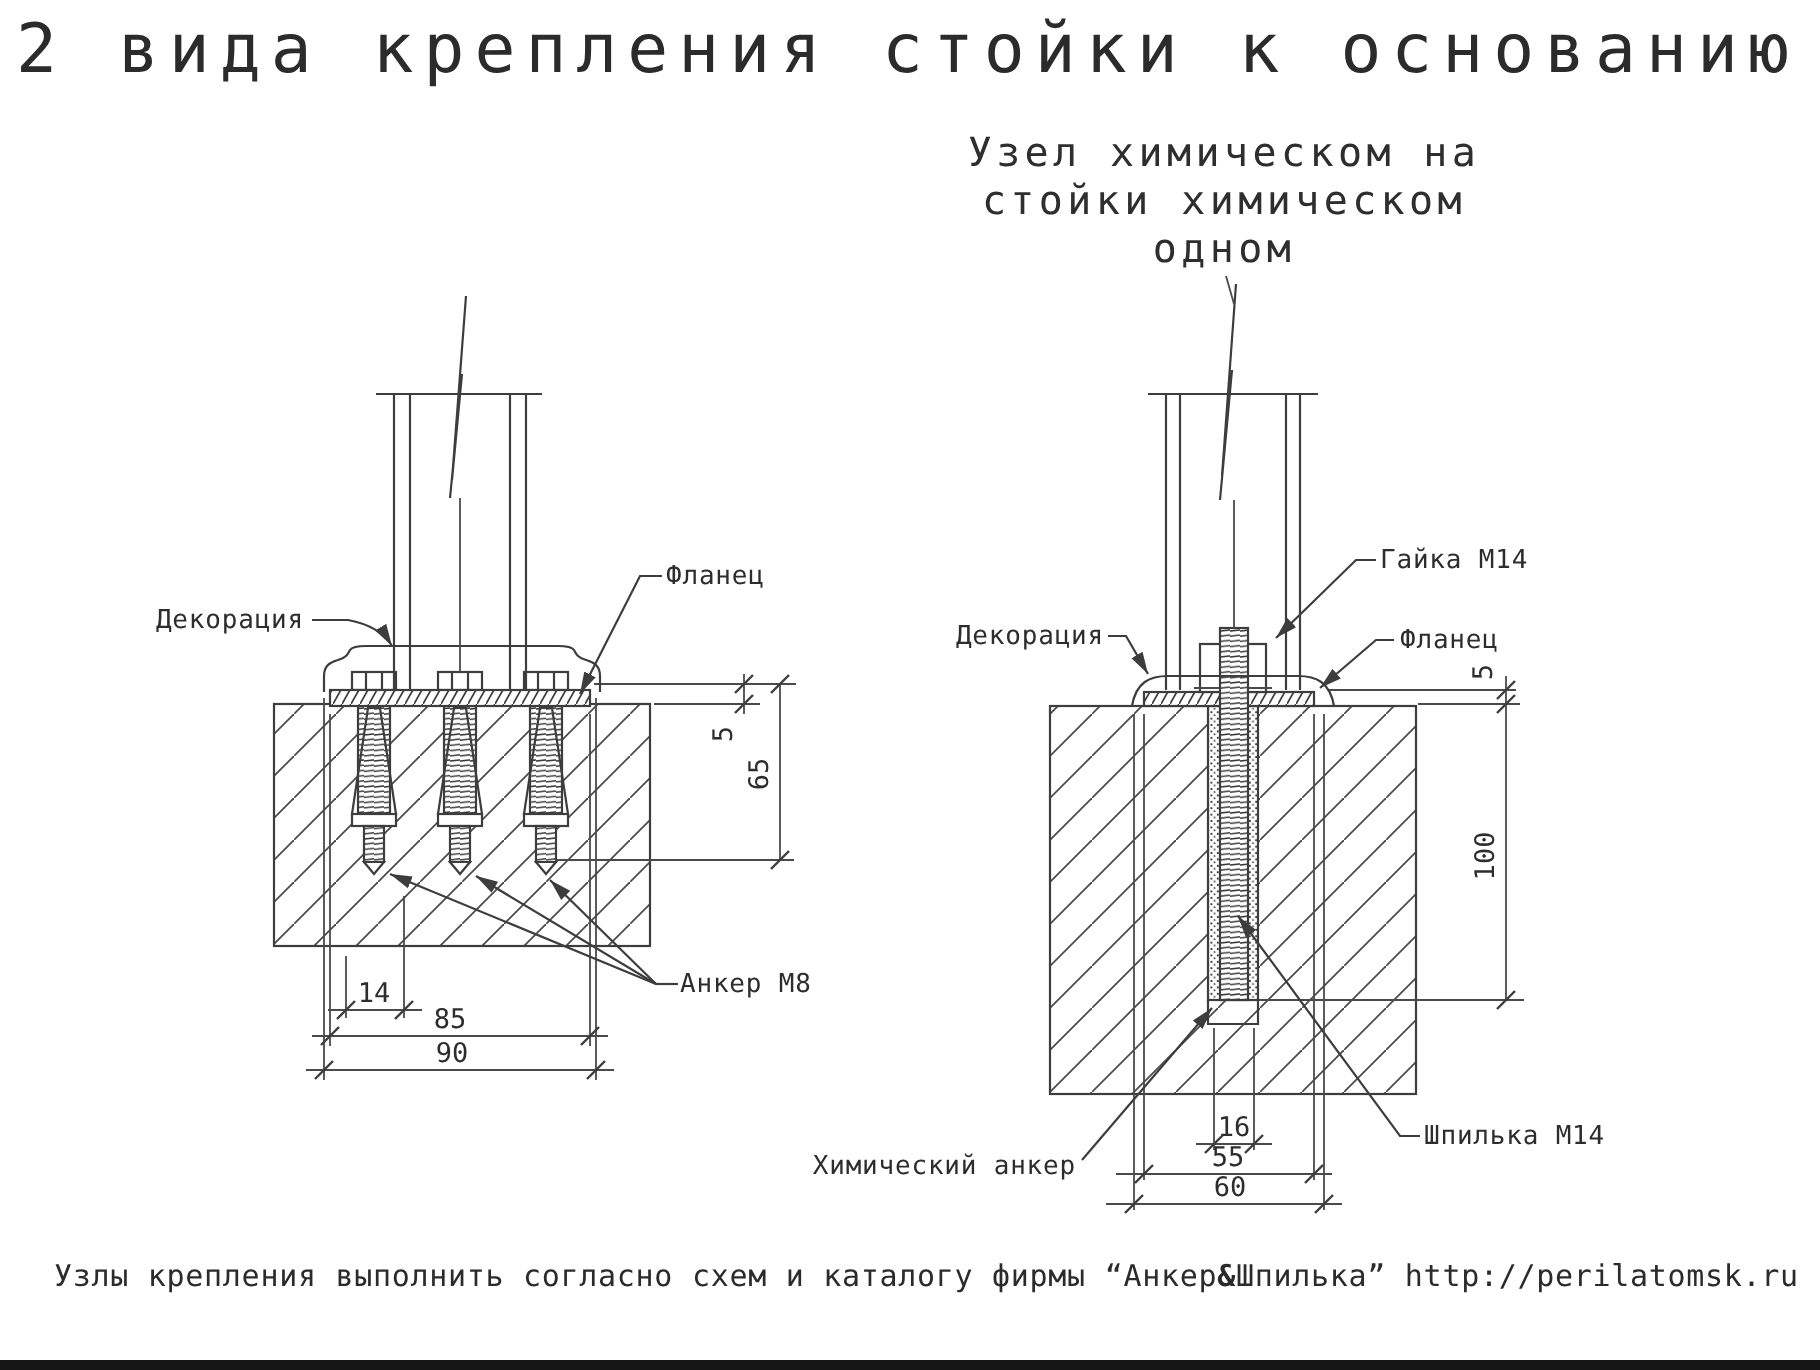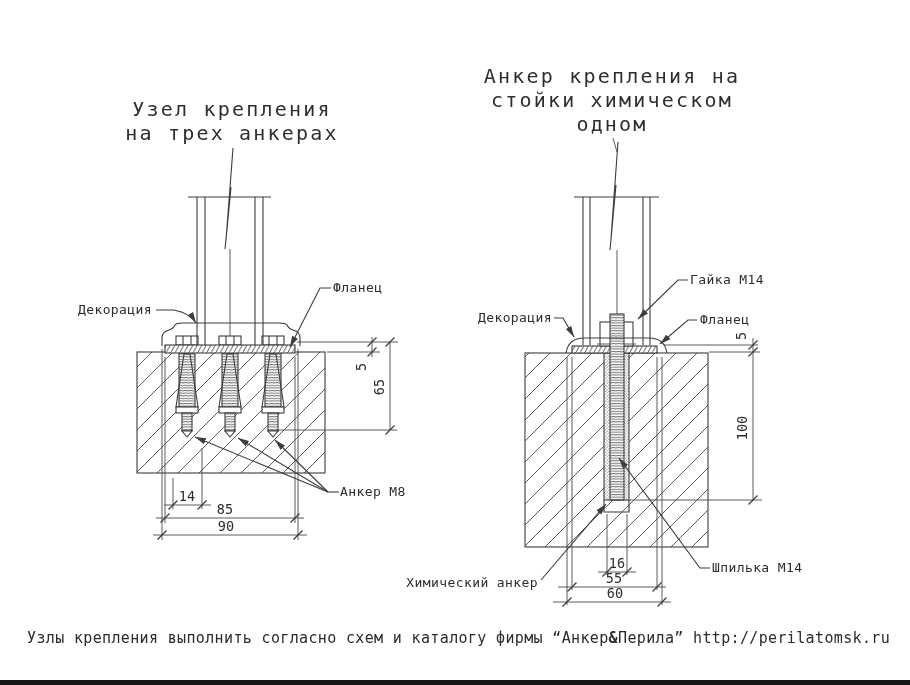--- a/index.html
+++ b/index.html
@@ -237,28 +237,25 @@
       <text class="lbl" text-anchor="end" x="538" y="587">Химический анкер</text>
       <text class="lbl" x="712" y="572">Шпилька М14</text>
       <text class="dim" text-anchor="middle" x="617" y="568">16</text>
       <text class="dim" text-anchor="middle" x="614" y="583">55</text>
       <text class="dim" text-anchor="middle" x="615" y="598">60</text>
       <text class="dim" text-anchor="middle" transform="translate(746,336) rotate(-90)">5</text>
       <text class="dim" text-anchor="middle" transform="translate(747,428) rotate(-90)">100</text>
     </g>
   </svg>
 
-
-  <div class="subtitle l">
-    <div>Узел крепления</div>
-    <div>на трех анкерах</div>
-  </div>
+  <div class="title">2 вида крепления стойки к основанию</div>
+
 
   <div class="subtitle r">
-    <div>Анкер крепления на</div>
+    <div>Узел химическом на</div>
     <div>стойки химическом</div>
     <div>одном</div>
   </div>
 
-  <div class="footer"><span>Узлы крепления выполнить согласно схем и каталогу фирмы “Анкер</span><b>&amp;</b><span>Перила” http://perilatomsk.ru</span></div>
+  <div class="footer"><span>Узлы крепления выполнить согласно схем и каталогу фирмы “Анкер</span><b>&amp;</b><span>Шпилька” http://perilatomsk.ru</span></div>
 
   <div class="bottombar"></div>
 </div>
 
 </body></html>

